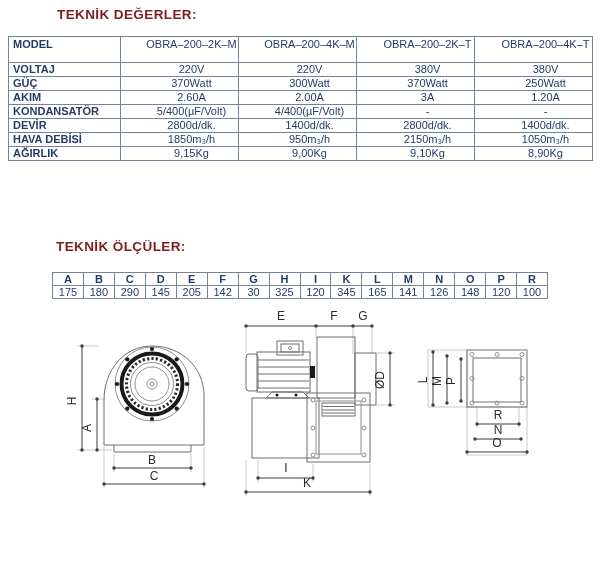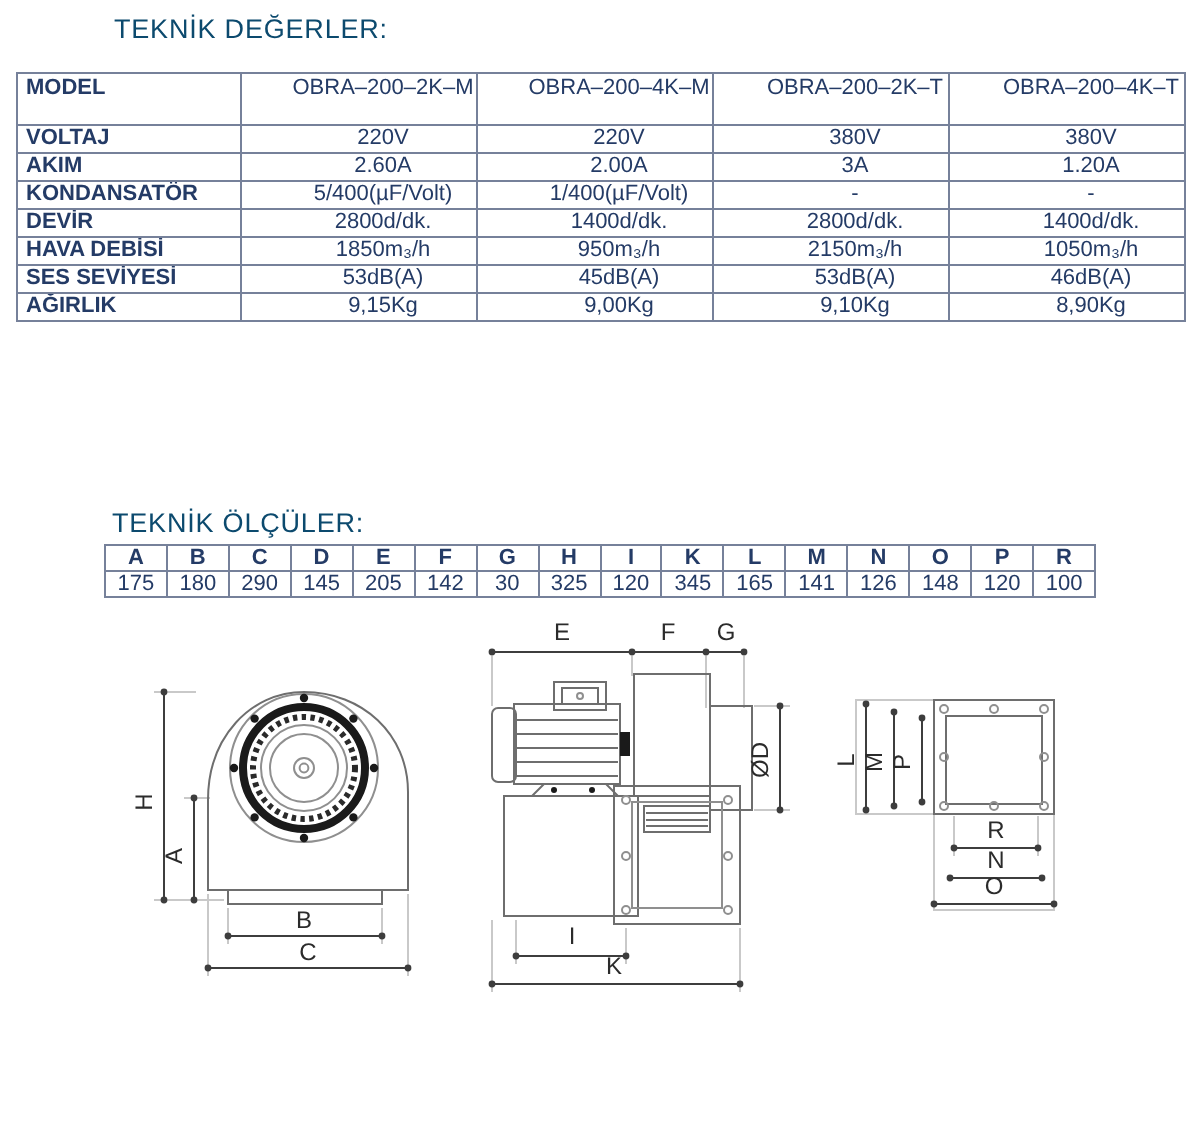--- a/index.html
+++ b/index.html
@@ -2,25 +2,25 @@
 <html><head>
 <meta charset="utf-8">
 <style>
   html,body{margin:0;padding:0;}
   body{
     width:600px;height:570px;position:relative;overflow:hidden;
     background:#ffffff;
     font-family:"Liberation Sans","DejaVu Sans",sans-serif;
   }
   .title{
-    position:absolute;font-weight:normal;font-size:13.5px;letter-spacing:.4px;
-    color:#0c4a6e;white-space:nowrap;
+    position:absolute;font-weight:bold;font-size:13.5px;letter-spacing:.4px;
+    color:#7f1d1d;white-space:nowrap;
   }
   .t1{left:57px;top:7px;}
-  .t2{left:56px;top:254px;}
+  .t2{left:56px;top:239px;}
 
   table{border-collapse:collapse;table-layout:fixed;position:absolute;}
   td{border:1px solid #76819a;color:#243b66;font-size:11px;text-align:center;
      padding:0;overflow:hidden;white-space:nowrap;}
 
   .spec{left:8px;top:36px;width:584px;border-radius:23px;}
   .spec td{height:13px;line-height:13px;padding-left:24px;}
   .spec tr.hdr td{height:25px;line-height:14px;vertical-align:top;}
   .spec td.lbl{text-align:left;padding-left:4px;font-weight:bold;}
 
@@ -60,53 +60,53 @@
     <td>OBRA–200–4K–T</td>
   </tr>
   <tr>
     <td class="lbl">VOLTAJ</td>
     <td>220V</td>
     <td>220V</td>
     <td>380V</td>
     <td>380V</td>
   </tr>
   <tr>
+    <td class="lbl">GÜÇ</td>
+    <td>370Watt</td>
+    <td>300Watt</td>
+    <td>370Watt</td>
+    <td>250Watt</td>
+  </tr>
+  <tr>
     <td class="lbl">AKIM</td>
     <td>2.60A</td>
     <td>2.00A</td>
     <td>3A</td>
     <td>1.20A</td>
   </tr>
   <tr>
     <td class="lbl">KONDANSATÖR</td>
     <td>5/400(µF/Volt)</td>
-    <td>1/400(µF/Volt)</td>
+    <td>4/400(µF/Volt)</td>
     <td>-</td>
     <td>-</td>
   </tr>
   <tr>
     <td class="lbl">DEVİR</td>
     <td>2800d/dk.</td>
     <td>1400d/dk.</td>
     <td>2800d/dk.</td>
     <td>1400d/dk.</td>
   </tr>
   <tr>
     <td class="lbl">HAVA DEBİSİ</td>
     <td>1850m₃/h</td>
     <td>950m₃/h</td>
     <td>2150m₃/h</td>
     <td>1050m₃/h</td>
-  </tr>
-  <tr>
-    <td class="lbl">SES SEVİYESİ</td>
-    <td>53dB(A)</td>
-    <td>45dB(A)</td>
-    <td>53dB(A)</td>
-    <td>46dB(A)</td>
   </tr>
   <tr>
     <td class="lbl">AĞIRLIK</td>
     <td>9,15Kg</td>
     <td>9,00Kg</td>
     <td>9,10Kg</td>
     <td>8,90Kg</td>
   </tr>
 </tbody>
   </table>

